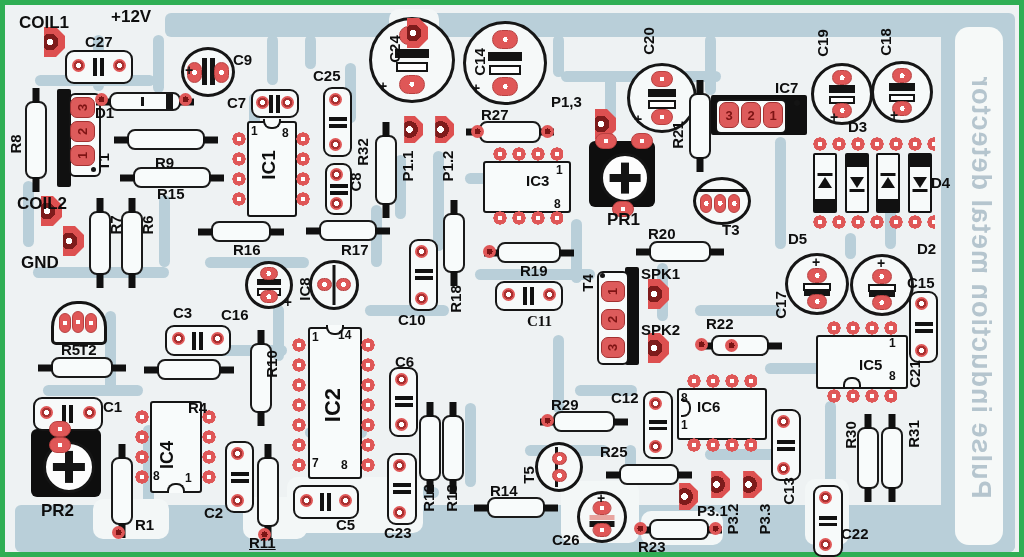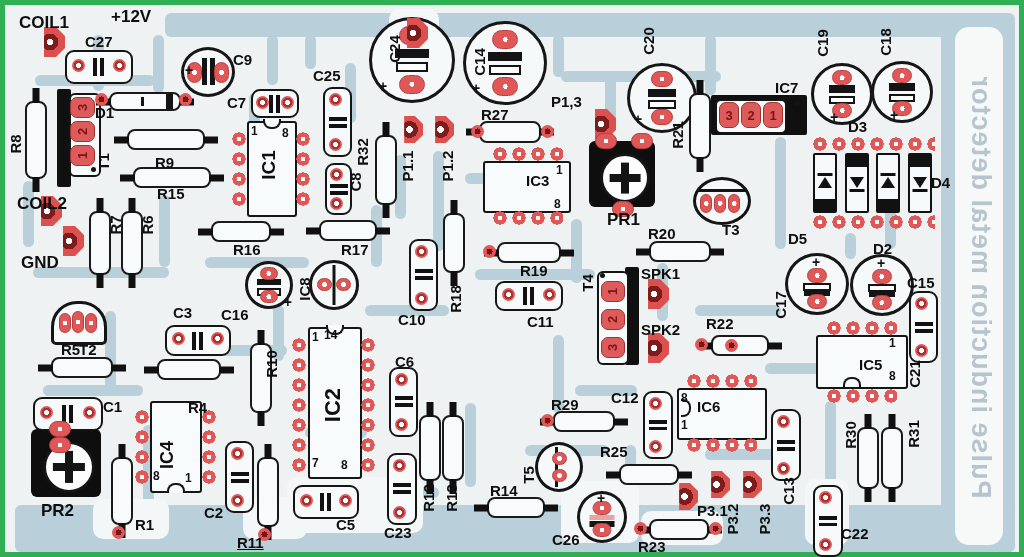--- a/index.html
+++ b/index.html
@@ -387,21 +387,21 @@
         <div class="rpad" style="left:4px;bottom:4px;"></div>
         <div class="csymv"></div>
   </div>
   <div class="resv" style="left:252px;top:452px;width:18px;height:66px;"></div>
 
   <div class="ic" style="left:303px;top:322px;width:50px;height:148px;"></div>
   <div class="notch" style="left:321px;top:320px;"></div>
   <div class="pcol" style="left:286px;top:330px;height:140px;"></div>
   <div class="pcol" style="left:355px;top:330px;height:140px;"></div>
   <span class="pinnum" style="left:307px;top:325px;">1</span>
-  <span class="pinnum" style="left:319px;top:323px;">14</span>
+  <span class="pinnum" style="left:333px;top:323px;">14</span>
   <span class="pinnum" style="left:307px;top:451px;">7</span>
   <span class="pinnum" style="left:336px;top:453px;">8</span>
 
   <div class="cbox" style="left:384px;top:362px;width:25px;height:66px;">
     <div class="rpad" style="left:4px;top:4px;"></div>
         <div class="rpad" style="left:4px;bottom:4px;"></div>
         <div class="csymv"></div>
   </div>
   <div class="cbox" style="left:288px;top:480px;width:62px;height:30px;">
     <div class="rpad" style="left:5px;top:7px;"></div>
@@ -488,44 +488,44 @@
   <div class="hl" style="left:926px;top:169px;">D4</div>
   <div class="hl big" style="left:12px;top:178px;margin-top:11px;">COIL2</div>
   <div class="hl big" style="left:16px;top:248px;">GND</div>
   <div class="hl" style="left:228px;top:236px;">R16</div>
   <div class="hl" style="left:336px;top:236px;">R17</div>
   <div class="hl" style="left:521px;top:167px;">IC3</div>
   <div class="hl big" style="left:602px;top:205px;">PR1</div>
   <div class="hl" style="left:643px;top:220px;">R20</div>
   <div class="hl" style="left:717px;top:216px;">T3</div>
   <div class="hl" style="left:783px;top:225px;">D5</div>
-  <div class="hl" style="left:868px;top:235px;text-align:center;">D2</div>
+  <div class="hl" style="left:912px;top:235px;text-align:center;">D2</div>
   <div class="hl" style="left:515px;top:257px;">R19</div>
-  <div class="hl" style="left:522px;top:308px;">C11</div>
+  <div class="hl" style="left:522px;top:308px;font-family:Liberation Serif, serif;">C11</div>
   <div class="hl" style="left:636px;top:260px;">SPK1</div>
   <div class="hl" style="left:636px;top:316px;">SPK2</div>
   <div class="hl" style="left:701px;top:310px;">R22</div>
   <div class="hl" style="left:902px;top:269px;">C15</div>
   <div class="hl" style="left:168px;top:299px;">C3</div>
   <div class="hl" style="left:216px;top:301px;">C16</div>
   <div class="hl" style="left:393px;top:306px;">C10</div>
   <div class="hl" style="left:390px;top:348px;">C6</div>
   <div class="hl" style="left:56px;top:336px;">R5</div>
   <div class="hl" style="left:74px;top:336px;">T2</div>
   <div class="hl" style="left:183px;top:375px;margin-top:19px;">R4</div>
   <div class="hl" style="left:98px;top:393px;">C1</div>
   <div class="hl" style="left:854px;top:351px;">IC5</div>
   <div class="hl" style="left:546px;top:391px;">R29</div>
   <div class="hl" style="left:606px;top:384px;">C12</div>
   <div class="hl" style="left:692px;top:393px;">IC6</div>
   <div class="hl" style="left:595px;top:438px;">R25</div>
   <div class="hl big" style="left:36px;top:496px;">PR2</div>
   <div class="hl" style="left:130px;top:511px;">R1</div>
   <div class="hl" style="left:199px;top:499px;">C2</div>
-  <div class="hl" style="left:232px;top:529px;text-decoration:underline;">R11</div>
+  <div class="hl" style="left:244px;top:529px;text-decoration:underline;">R11</div>
   <div class="hl" style="left:331px;top:511px;">C5</div>
   <div class="hl" style="left:379px;top:519px;">C23</div>
   <div class="hl" style="left:547px;top:526px;">C26</div>
   <div class="hl" style="left:633px;top:498px;margin-top:35px;">R23</div>
   <div class="hl" style="left:692px;top:497px;">P3.1</div>
   <div class="hl" style="left:836px;top:520px;">C22</div>
   <div class="hl" style="left:485px;top:477px;">R14</div>
 
   <div class="vl" style="left:10px;top:139px;">R8</div>
   <div class="vl" style="left:98px;top:157px;">T1</div>

